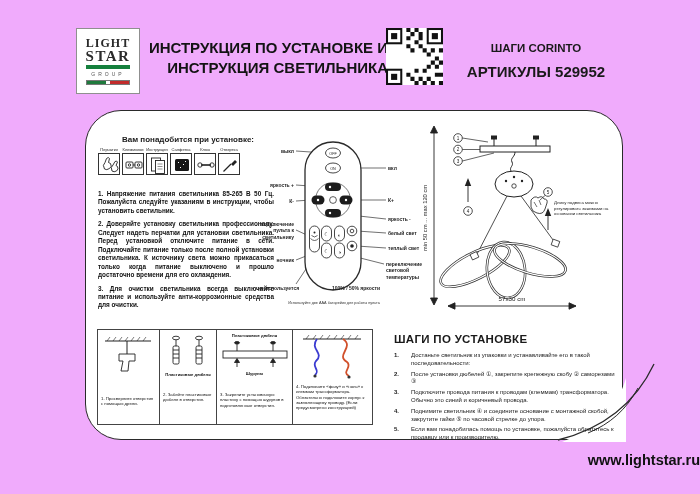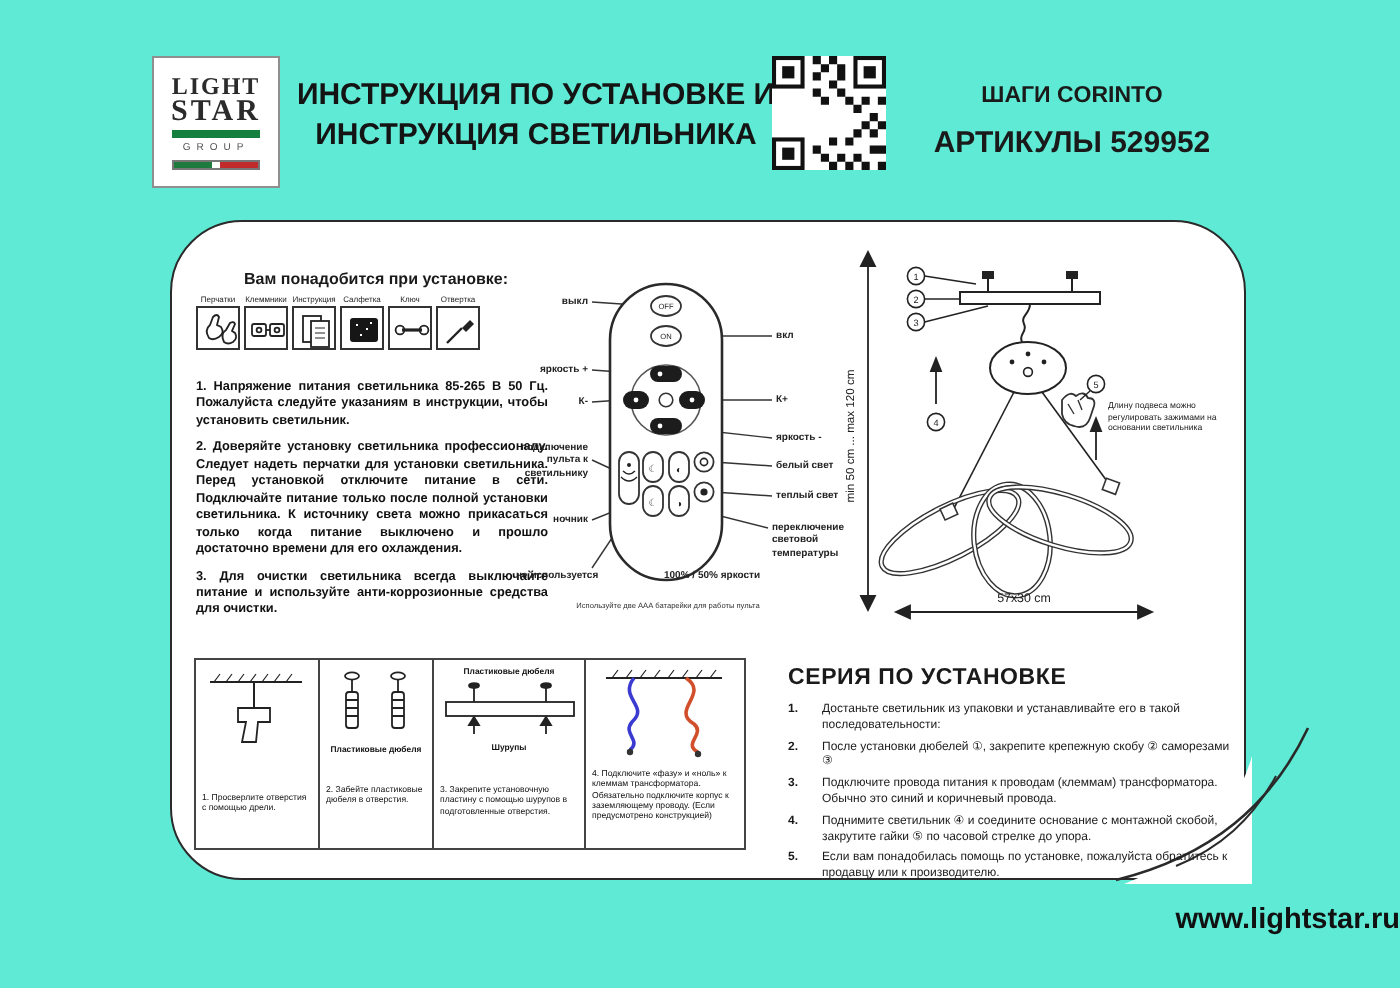--- a/index.html
+++ b/index.html
@@ -1,27 +1,27 @@
 <!DOCTYPE html>
 <html><head>
 <meta charset="utf-8">
 <style>
   * { margin:0; padding:0; box-sizing:border-box; }
   body { background:#ededed; font-family:"Liberation Sans", sans-serif; }
-  .page { position:relative; width:700px; height:494px; background:#5eead4; color:#1a1a1a; overflow:hidden; margin:0 auto; }
+  .page { position:relative; width:700px; height:494px; background:#f0abfc; color:#1a1a1a; overflow:hidden; margin:0 auto; }
   .abs { position:absolute; }
 
   
   .logo-box { left:76px; top:28px; width:64px; height:66px; border:1px solid #8f8f8f; display:flex; flex-direction:column; align-items:center; justify-content:center; background:#fff; }
   .logo-l1 { font-family:"Liberation Serif", serif; font-weight:bold; font-size:12px; letter-spacing:1px; color:#2b2b2b; line-height:1; }
   .logo-l2 { font-family:"Liberation Serif", serif; font-weight:bold; font-size:15px; letter-spacing:1.5px; color:#2b2b2b; line-height:1.05; border-bottom:4px solid #15803d; padding-bottom:1px; }
   .logo-l3 { font-size:5px; letter-spacing:3px; color:#555; margin-top:2px; }
   .logo-flag { width:44px; height:5px; display:flex; margin-top:3px; border:0.5px solid #777; }
   .flag-g { flex:0 0 45%; } .flag-w { flex:0 0 10%; background:#fff; } .flag-r { flex:1; }
-  .title { left:148px; top:38px; width:240px; text-align:center; font-weight:bold; font-size:15px; line-height:1.3; color:#141414; }
+  .title { left:148px; top:38px; width:240px; text-align:right; font-weight:bold; font-size:15px; line-height:1.3; color:#141414; }
   .series-block { left:452px; top:42px; width:168px; text-align:center; font-weight:bold; }
   .series { font-size:11.5px; margin-bottom:9px; }
   .articles { font-size:15px; }
 
   
   .main-box { left:85px; top:110px; width:538px; height:330px; border:1.5px solid #2a2a2a; border-radius:36px; background:#fff; }
 
   
   .tools-heading { left:98px; top:135px; font-size:8px; font-weight:bold;margin-left:24px; }
   .tools-row { left:98px; top:147px; display:flex; gap:2px; }
@@ -385,21 +385,21 @@
         <path d="M16,6 C8,16 24,20 15,28 C10,34 20,37 14,42" fill="none" stroke-width="1.8" stroke="#3b3bd1"></path>
         <path d="M42,6 C54,14 34,22 46,29 C52,34 40,39 48,43" fill="none" stroke-width="1.8" stroke="#d1502b"></path>
         <circle cx="14" cy="43" r="1.6" fill="#333"></circle>
           <circle cx="48" cy="44" r="1.6" fill="#333"></circle>
       </svg>
       <div class="p-cap" style="top:54px">4. Подключите «фазу» и «ноль» к клеммам трансформатора. Обязательно подключите корпус к заземляющему проводу. (Если предусмотрено конструкцией)</div>
     </div>
   </div>
 
   <div class="abs steps">
-    <div class="steps-heading">СЕРИЯ ПО УСТАНОВКЕ</div>
+    <div class="steps-heading">ШАГИ ПО УСТАНОВКЕ</div>
     <div class="step">
       <div class="step-num">1.</div>
       <div class="step-text">Достаньте светильник из упаковки и устанавливайте его в такой последовательности:</div>
     </div>
     <div class="step">
       <div class="step-num">2.</div>
       <div class="step-text">После установки дюбелей ①, закрепите крепежную скобу ② саморезами ③</div>
     </div>
     <div class="step">
       <div class="step-num">3.</div>

